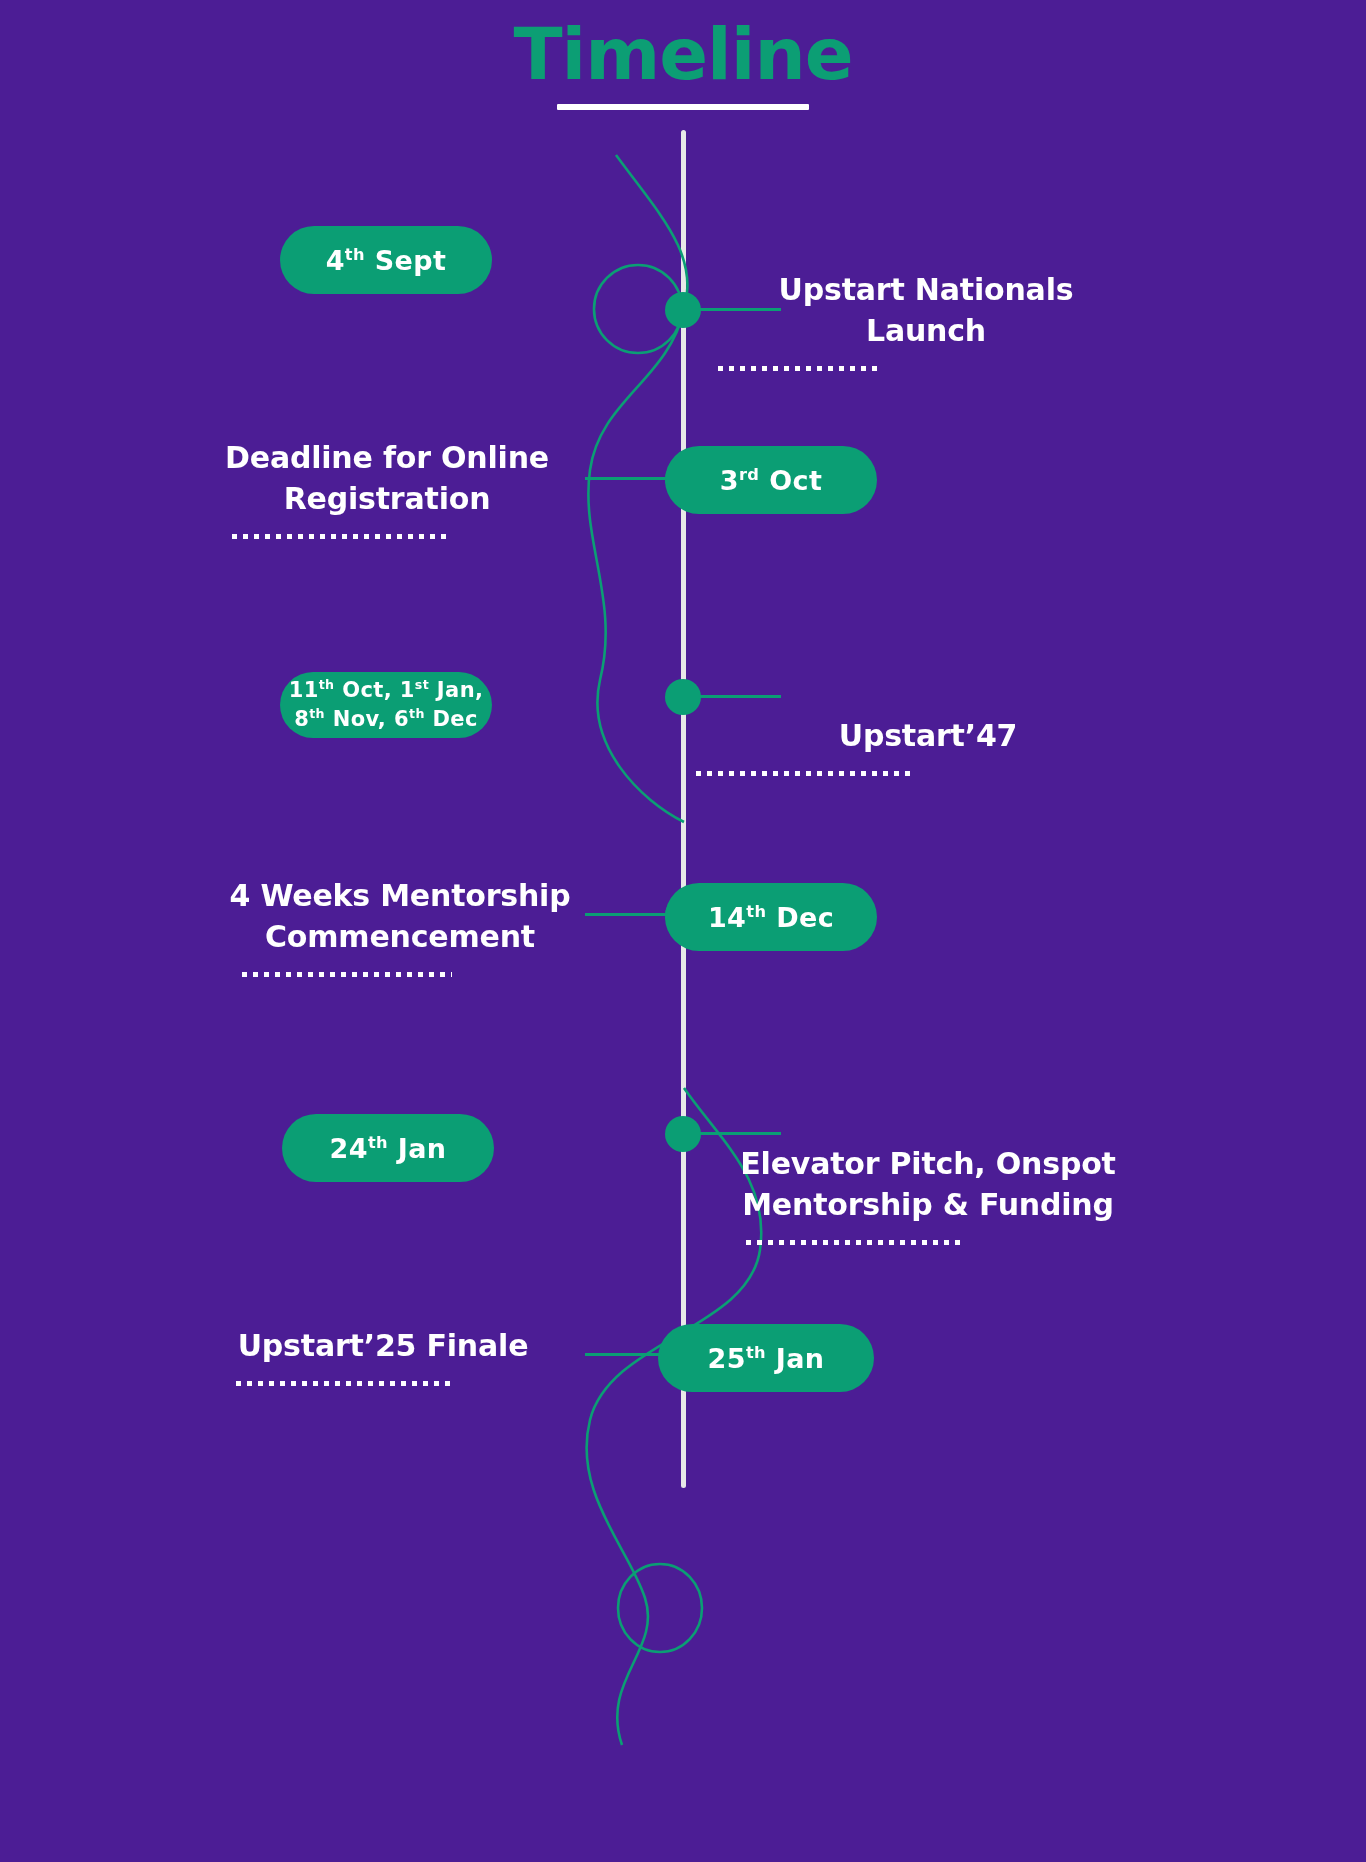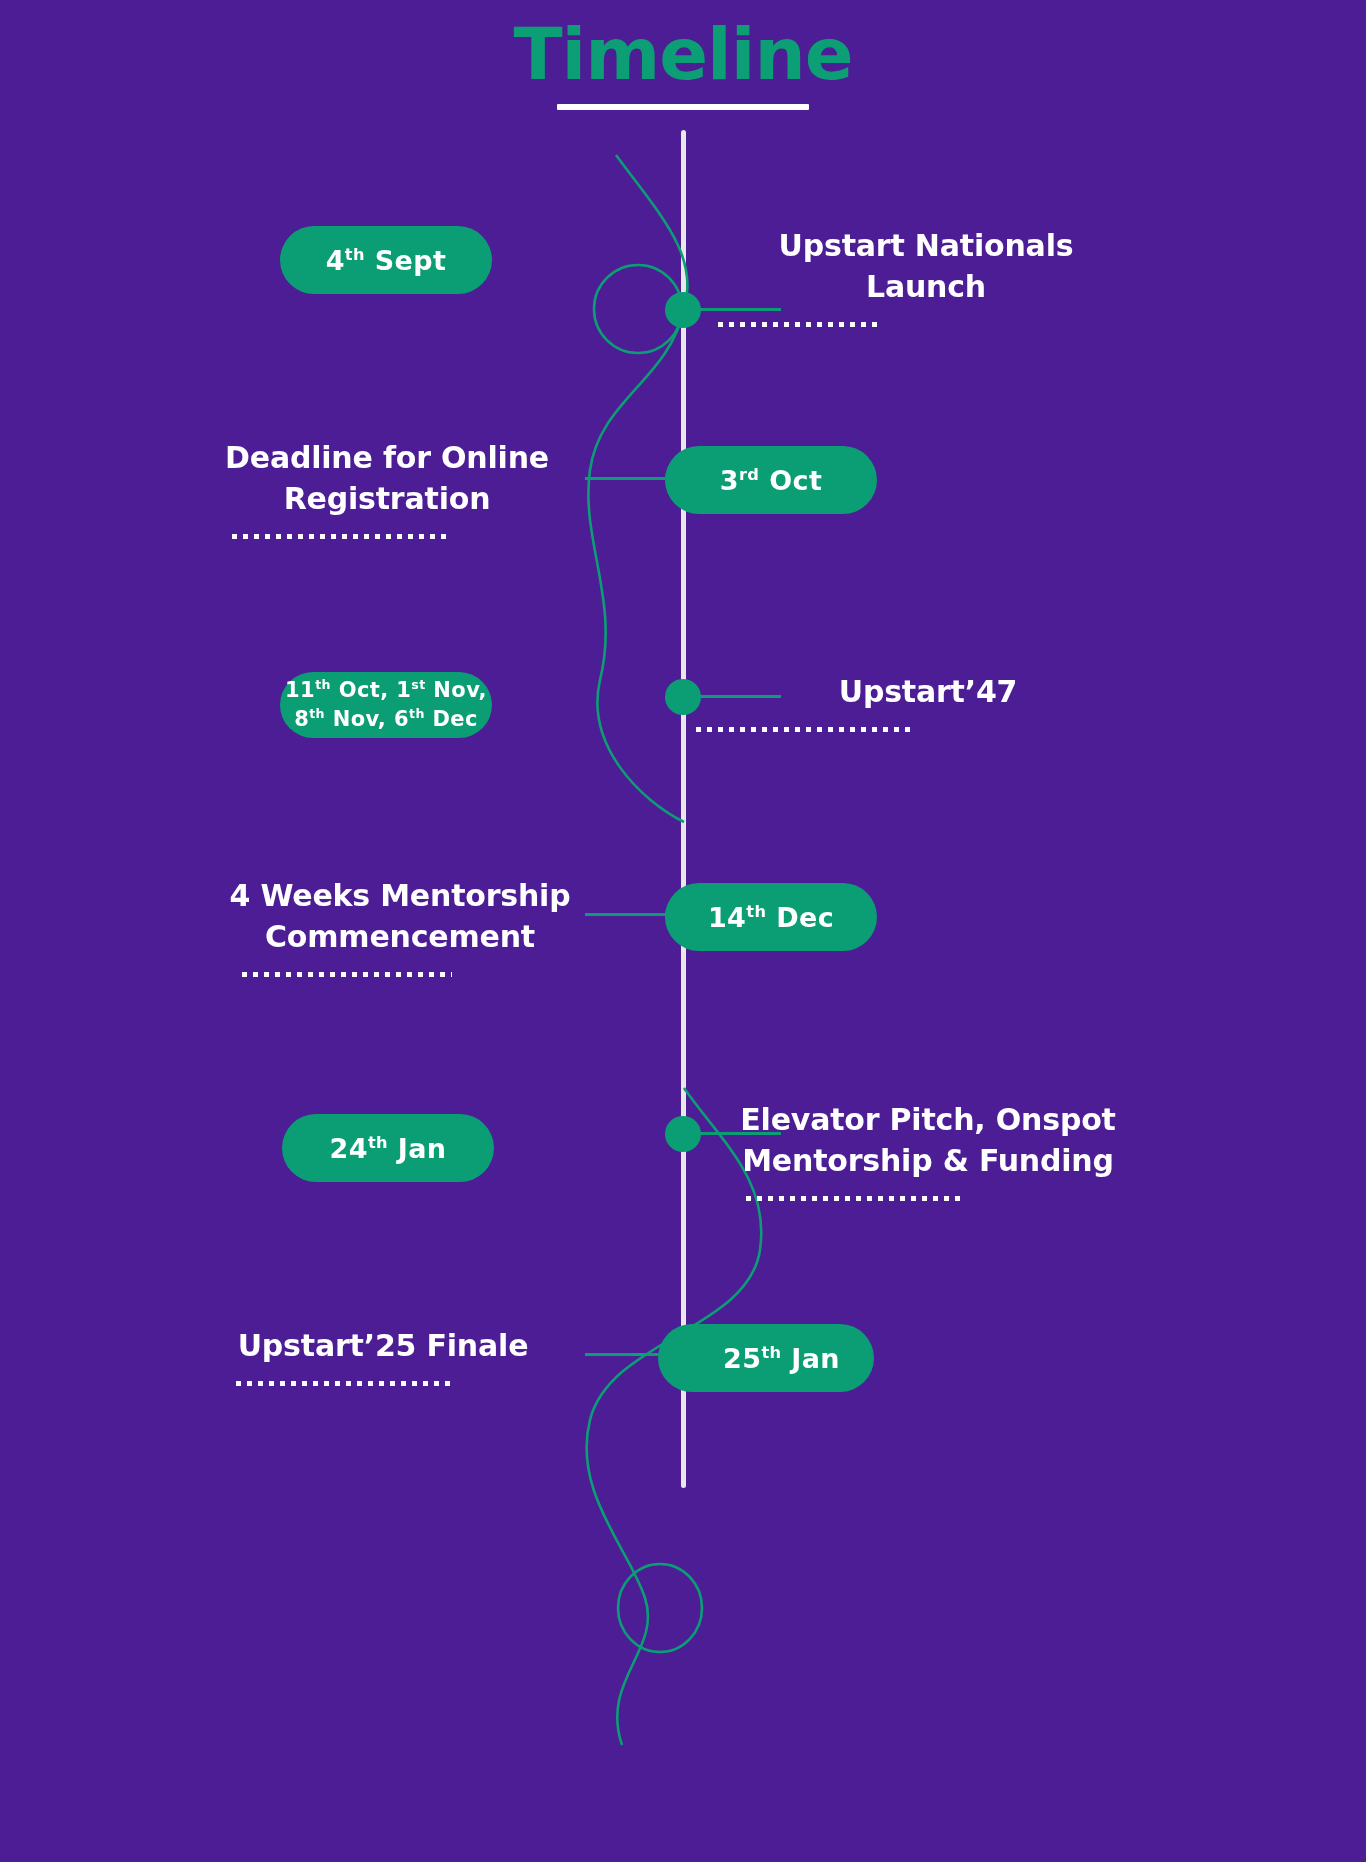--- a/index.html
+++ b/index.html
@@ -126,21 +126,21 @@
     position: absolute;
     font-size: 30px;
     font-weight: bold;
     line-height: 1.36;
     color: #ffffff;
     font-family: "DejaVu Sans", sans-serif;
     letter-spacing: -0.2px;
   }
   .event .etext { display: block; white-space: pre-line; }
   .event.left-side  { text-align: center; }
-  .event.right-side { text-align: center; }
+  .event.right-side { text-align: center; margin-top: 44px; }
 
   .dots {
     height: 5px;
     margin-top: 14px;
     background-image: repeating-linear-gradient(
         to right,
         #ffffff 0px, #ffffff 5px,
         rgba(0,0,0,0) 5px, rgba(0,0,0,0) 11px);
   }
 </style>
@@ -204,21 +204,21 @@
       <div class="dots" style="width:216px; margin-left:80px;"></div>
     </div>
   </div>
 
   <div class="row" style="top:0">
     <div class="node" style="top:679px"></div>
     <div class="connector right" style="top:695px"></div>
 
     <div class="pill multi" style="left:280px; top:672px; width:212px;">
       <span class="pline">
-        <span>11</span><sup>th</sup><span> Oct,  1</span><sup>st</sup><span> Nov,</span>
+        <span>11</span><sup>th</sup><span> Oct,  1</span><sup>st</sup><span> Jan,</span>
       </span>
       <span class="pline">
         <span>8</span><sup>th</sup><span> Nov,  6</span><sup>th</sup><span> Dec</span>
       </span>
     </div>
 
     <div class="event right-side" style="left:668px; top:672px; width:520px;">
       <span class="etext">Upstart’47</span>
       <div class="dots" style="width:216px; margin-left:28px;"></div>
     </div>
@@ -255,21 +255,21 @@
       <span class="etext">Elevator Pitch, Onspot
 Mentorship &amp; Funding</span>
       <div class="dots" style="width:216px; margin-left:78px;"></div>
     </div>
   </div>
 
   <div class="row" style="top:0">
     <div class="node" style="top:1337px"></div>
     <div class="connector left" style="top:1353px"></div>
 
-    <div class="pill single" style="left:658px; top:1324px; width:216px;align-items:flex-end;">
+    <div class="pill single" style="left:658px; top:1324px; width:216px;">
       <span class="pline">
         <span>25</span><sup>th</sup><span> Jan</span>
       </span>
     </div>
 
     <div class="event left-side" style="left:148px; top:1326px; width:470px;">
       <span class="etext">Upstart’25 Finale</span>
       <div class="dots" style="width:216px; margin-left:88px;"></div>
     </div>
   </div>

